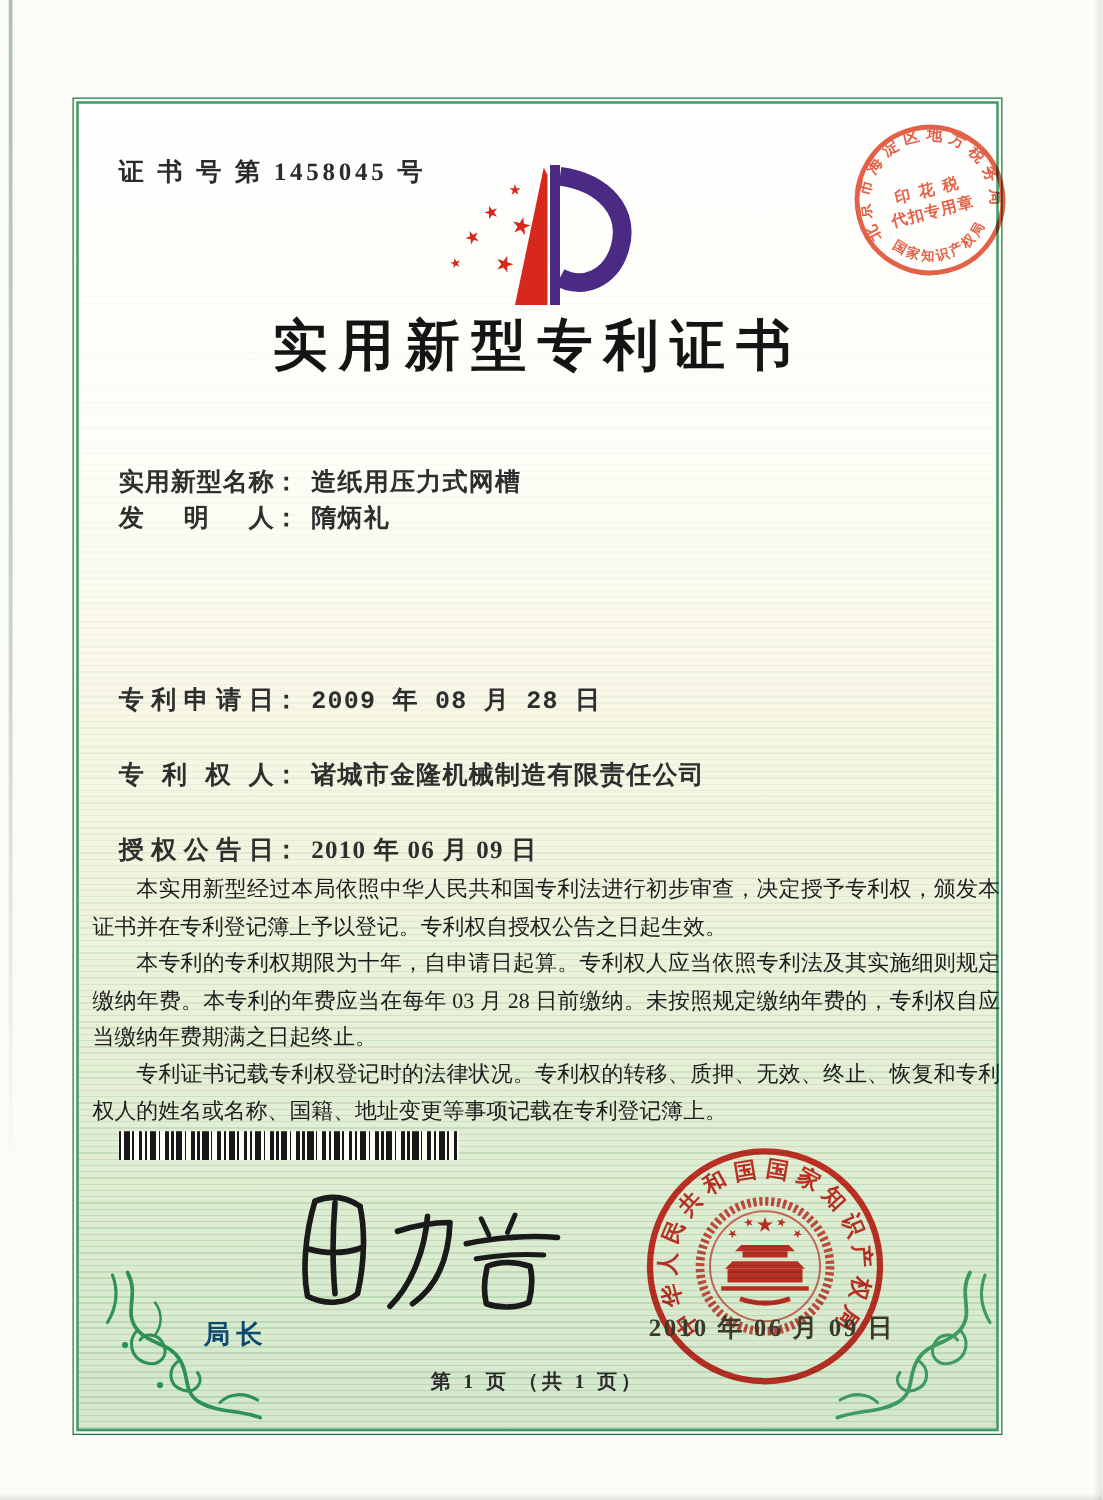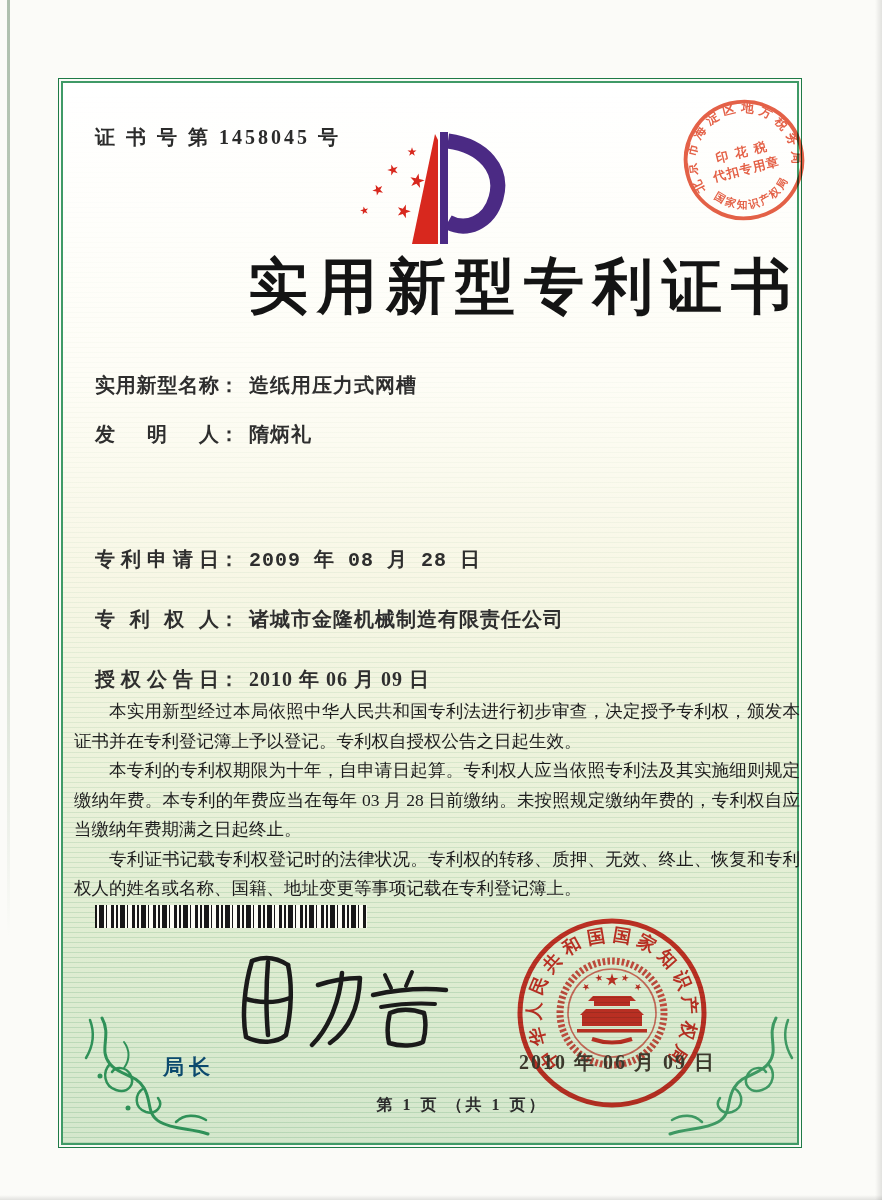--- a/index.html
+++ b/index.html
@@ -33,29 +33,29 @@
   
   .frame { position:absolute; left:58px; top:78px; width:744px; height:1070px;
     border:1px solid #1e7a47; box-sizing:border-box; }
   .frame::after { content:""; position:absolute; inset:2px; border:2px solid #3f9a67; }
 
   .cert-number { position:absolute; left:95px; top:124px; font-size:20px;
     font-weight:700; letter-spacing:3px; color:#2b2b2b;text-align:right; }
 
   .logo { position:absolute; left:332px; top:126px; width:215px; height:135px; }
 
-  .title { position:absolute; left:60px; top:247px; width:740px; text-align:right;
-    font-size:60px; font-weight:700; letter-spacing:9px; color:#141414; }
+  .title { position:absolute; left:60px; top:247px; width:740px; text-align:center;
+    font-size:44px; font-weight:700; letter-spacing:9px; color:#141414; }
 
   .field { position:absolute; left:95px; font-size:20px; font-weight:700; color:#2e2e2e;
     white-space:nowrap; }
   .flabel { display:inline-block; width:124px; text-align:justify; text-align-last:justify; }
   .fcolon { margin-right:10px; }
   .fvalue { font-weight:700; letter-spacing:1px; }
-  .f0 { top:352px;margin-top:20px; } .f1 { top:421px; } .f2 { top:486px; }
+  .f0 { top:352px;margin-top:20px; } .f1 { top:401px; } .f2 { top:486px; }
   .f3 { top:546px;font-family:Liberation Mono, monospace; } .f4 { top:606px; } .f5 { top:666px; }
 
   .body-text { position:absolute; left:74px; top:697px; width:726px;
     font-size:17.5px; line-height:29.5px; text-align:justify; color:#1d1d1d; }
   .body-text p { margin:0; text-indent:2em; }
 
   .barcode { position:absolute; left:95px; top:905px; width:272px; height:23px;
     background:repeating-linear-gradient(90deg,
       #181818 0 2px, #fdfdf5 2px 4px, #181818 4px 9px, #fdfdf5 9px 11px,
       #181818 11px 12px, #fdfdf5 12px 16px, #181818 16px 19px, #fdfdf5 19px 21px); }
@@ -70,21 +70,21 @@
     font-size:20px; font-weight:700; letter-spacing:2px; color:#3b382c; z-index:5; }
 
   .tax-stamp { position:absolute; left:676px; top:92px; width:136px; height:136px;
     transform:rotate(-14deg); mix-blend-mode:multiply; opacity:0.88; }
 
   .flourish { position:absolute; width:132px; height:130px; top:1016px; }
   .flourish.left { left:80px; }
   .flourish.right { left:666px; transform:scaleX(-1); opacity:0.9; }
 
   .footer { position:absolute; left:60px; top:1095px; width:740px; text-align:center;
-    font-size:16px; font-weight:700; letter-spacing:3px; color:#2c2c2c;padding-left:32px; }
+    font-size:16px; font-weight:700; letter-spacing:3px; color:#2c2c2c; }
 </style>
 </head>
 <body>
 
 <div class="page">
 
   <div class="paper-tint"></div>
   <div class="guilloche"></div>
   <div class="frame"></div>
   <div class="scan-edge-left"></div>

